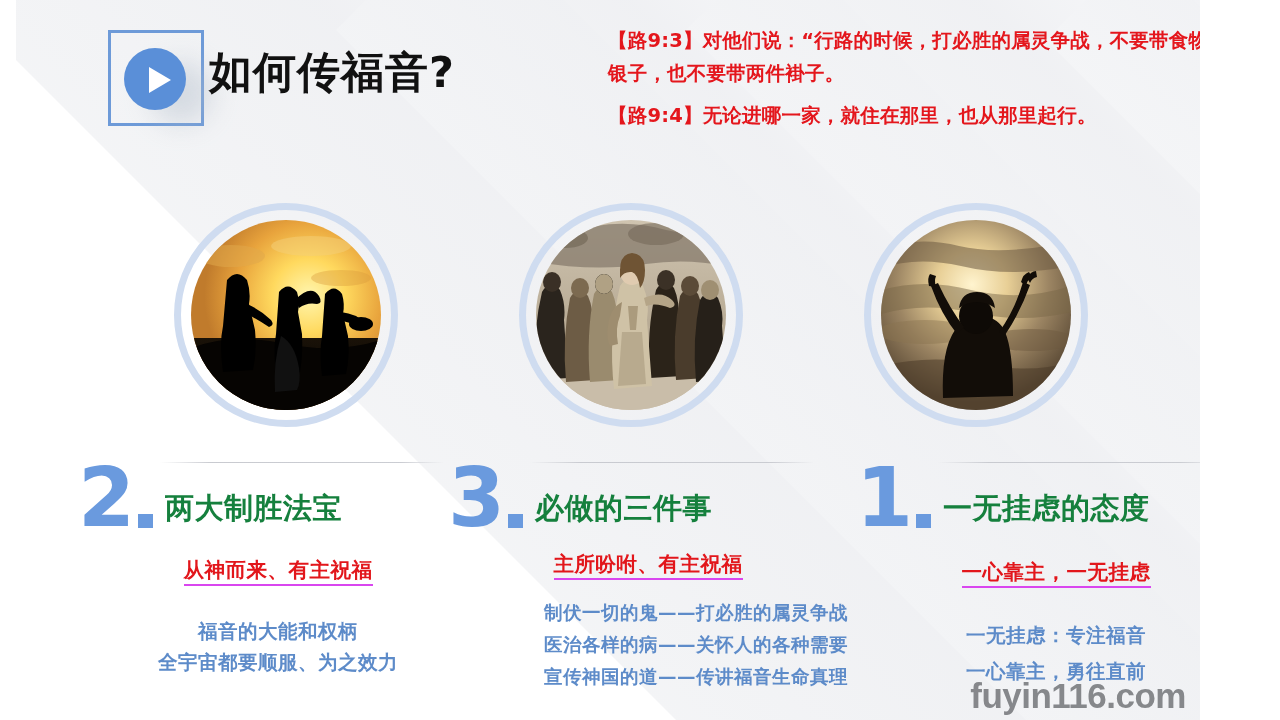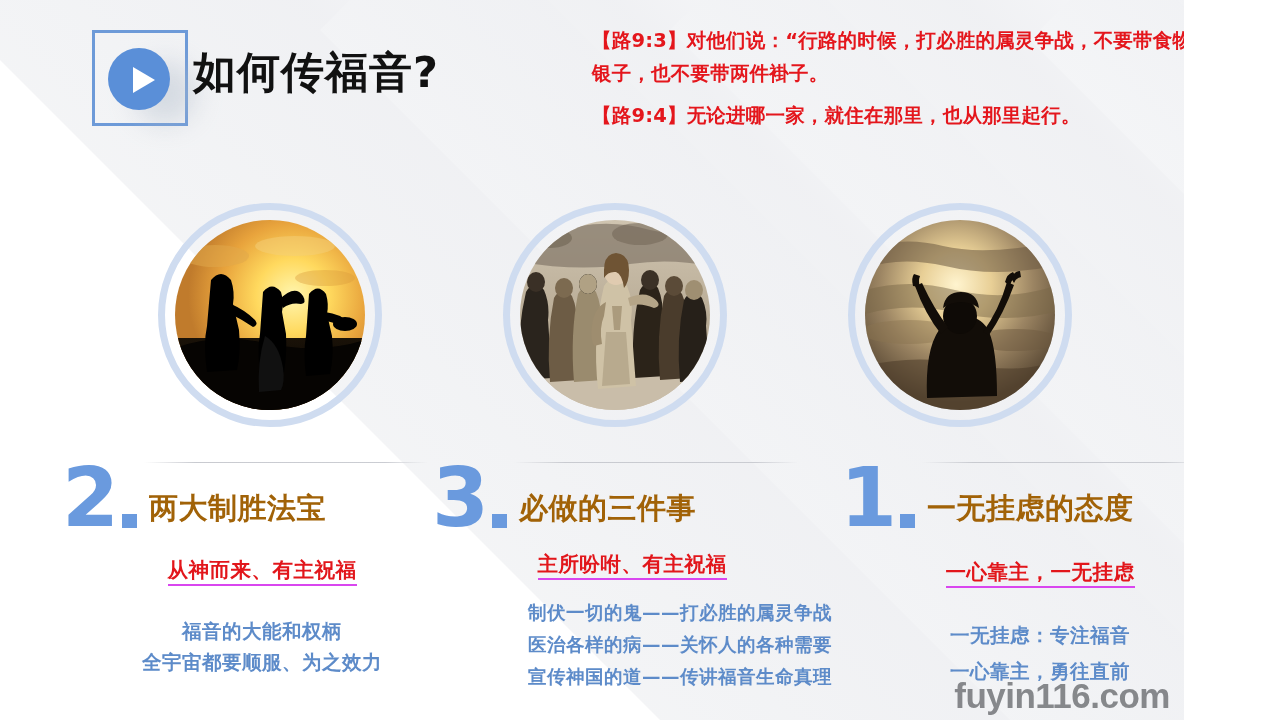--- a/index.html
+++ b/index.html
@@ -10,20 +10,21 @@
   }
   body {
     font-family: "DejaVu Sans", "Liberation Sans", sans-serif;
   }
   #slide {
     position: relative;
     width: 1184px;
     height: 720px;
     overflow: hidden;
     background: #ffffff;
+    margin-left: 16px;
   }
 
   
   .bg-layer {
     position: absolute;
     inset: 0;
     overflow: hidden;
     pointer-events: none;
   }
   .diag {
@@ -209,21 +210,21 @@
     display: inline-block;
     width: 15px;
     height: 14px;
     background: #6a9ade;
     margin-left: 5px;
     margin-bottom: 3px;
   }
   .col-title {
     font-size: 29px;
     font-weight: 700;
-    color: #a16207;
+    color: #15803d;
     margin-left: 12px;
     margin-bottom: 2px;
     letter-spacing: 0.5px;
   }
 
   .red-sub {
     position: absolute;
     top: 108px;
     left: 0;
     width: 400px;

